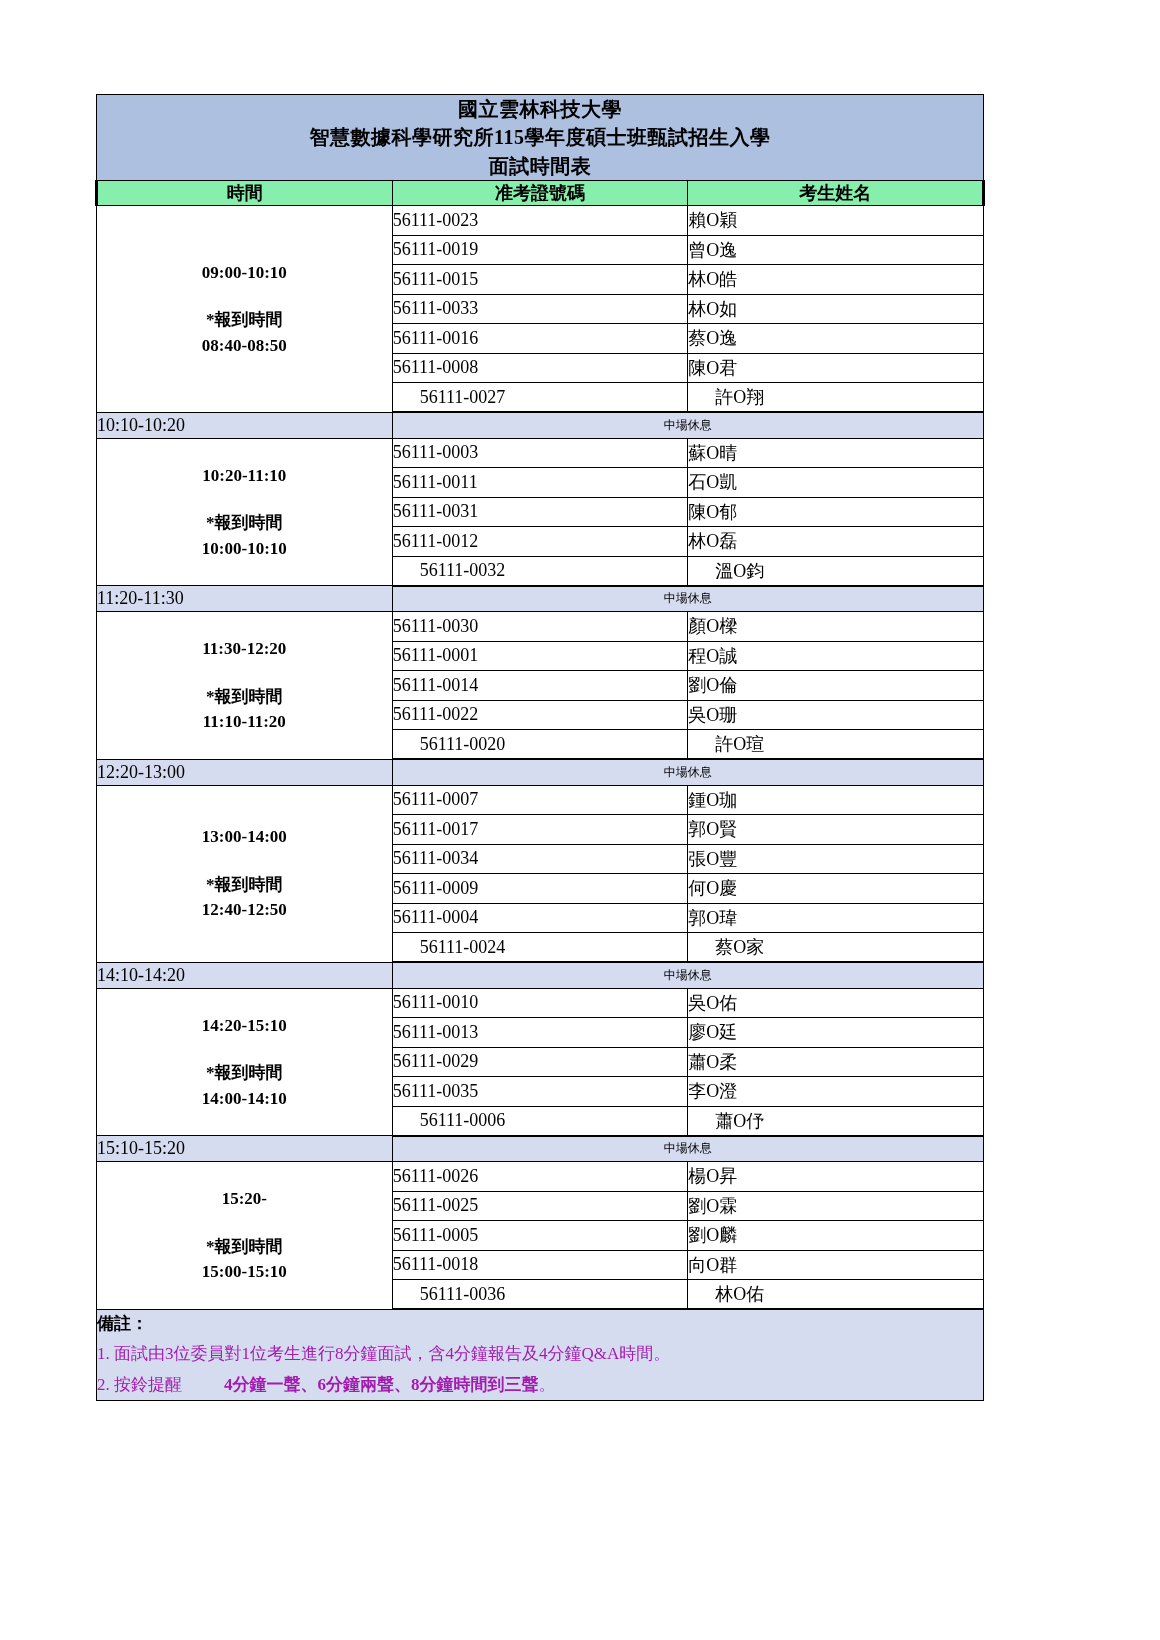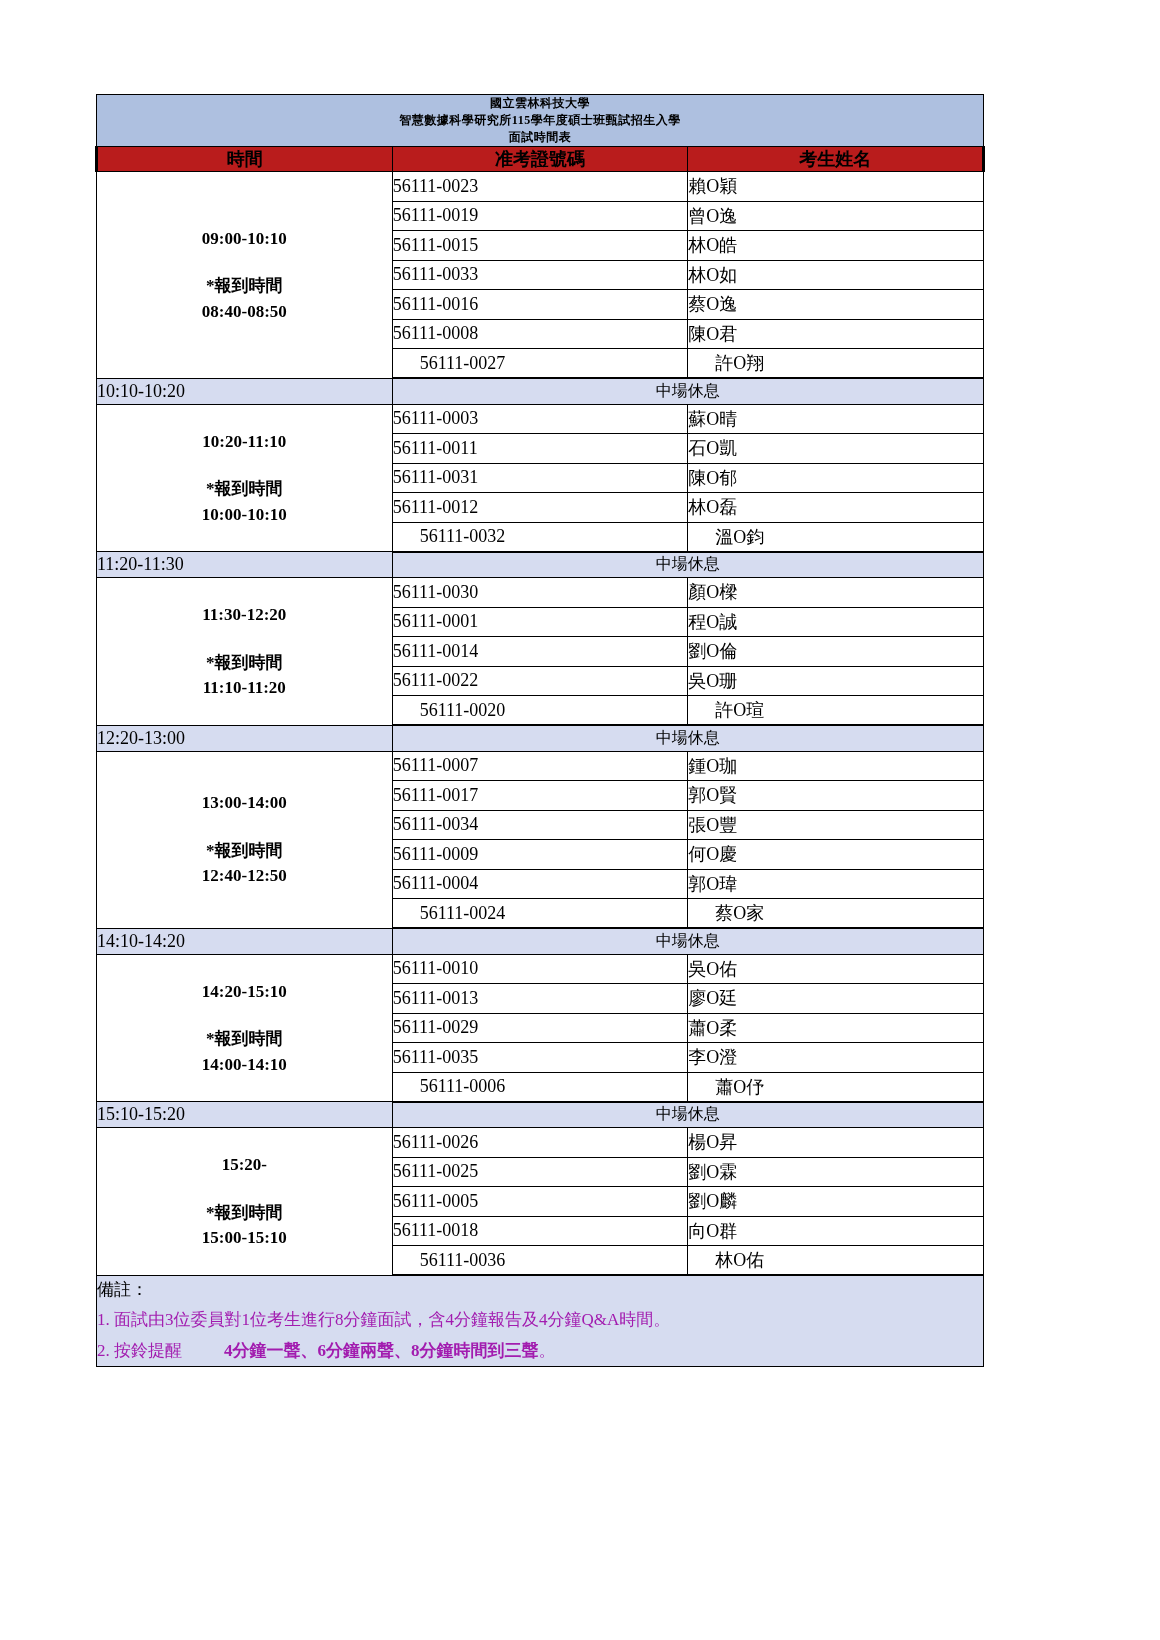--- a/index.html
+++ b/index.html
@@ -38,33 +38,33 @@
     background: #aec0e0;
     text-align: center;
     padding: 12px 0 14px 0;
     border-left: 3px solid #000;
     border-right: 3px solid #000;
     border-top: 3px solid #000;
     border-bottom: 2px solid #000;
   }
   .title-line {
     font-weight: bold;
-    font-size: 12px;
+    font-size: 20px;
     line-height: 1.42;
     color: #000;
     letter-spacing: 0.5px;
   }
 
   
   .colhead {
     text-align: center;
     font-weight: bold;
     font-size: 18px;
     height: 24px;
-    background: #b91c1c;
+    background: #86efac;
     border-bottom: 2px solid #000;
   }
   .c1 { width: 260px; }
   .c2 { width: 308px; }
   .c3 { width: 322px; }
 
   .edge-l { border-left: 3px solid #000 !important; }
   .edge-r { border-right: 3px solid #000 !important; }
 
   
@@ -106,41 +106,42 @@
     text-align: left;
     padding-left: 4px;
     height: 26px;
     border-left: 3px solid #000;
     border-right: 2px solid #000;
     border-top: 2px solid #000;
     border-bottom: 2px solid #000;
   }
   .break-text {
     background: #d6dcf0;
-    font-size: 16px;
+    font-size: 12px;
     text-align: center;
     height: 26px;
     border-right: 3px solid #000;
     border-top: 2px solid #000;
     border-bottom: 2px solid #000;
   }
 
   
   .notes {
     background: #d6dcf0;
     border-left: 3px solid #000;
     border-right: 3px solid #000;
     border-top: 3px solid #000;
     border-bottom: 3px solid #000;
     padding: 14px 8px 14px 8px;
   }
   .notes-title {
     font-size: 17px;
     line-height: 1.7;
     color: #000;
+    font-weight: bold;
   }
   .note-line {
     font-size: 17px;
     line-height: 1.8;
     color: #a21caf;
   }
   .note-line b { font-weight: bold; padding-left: 42px; }
 </style>
 </head>
 <body>

